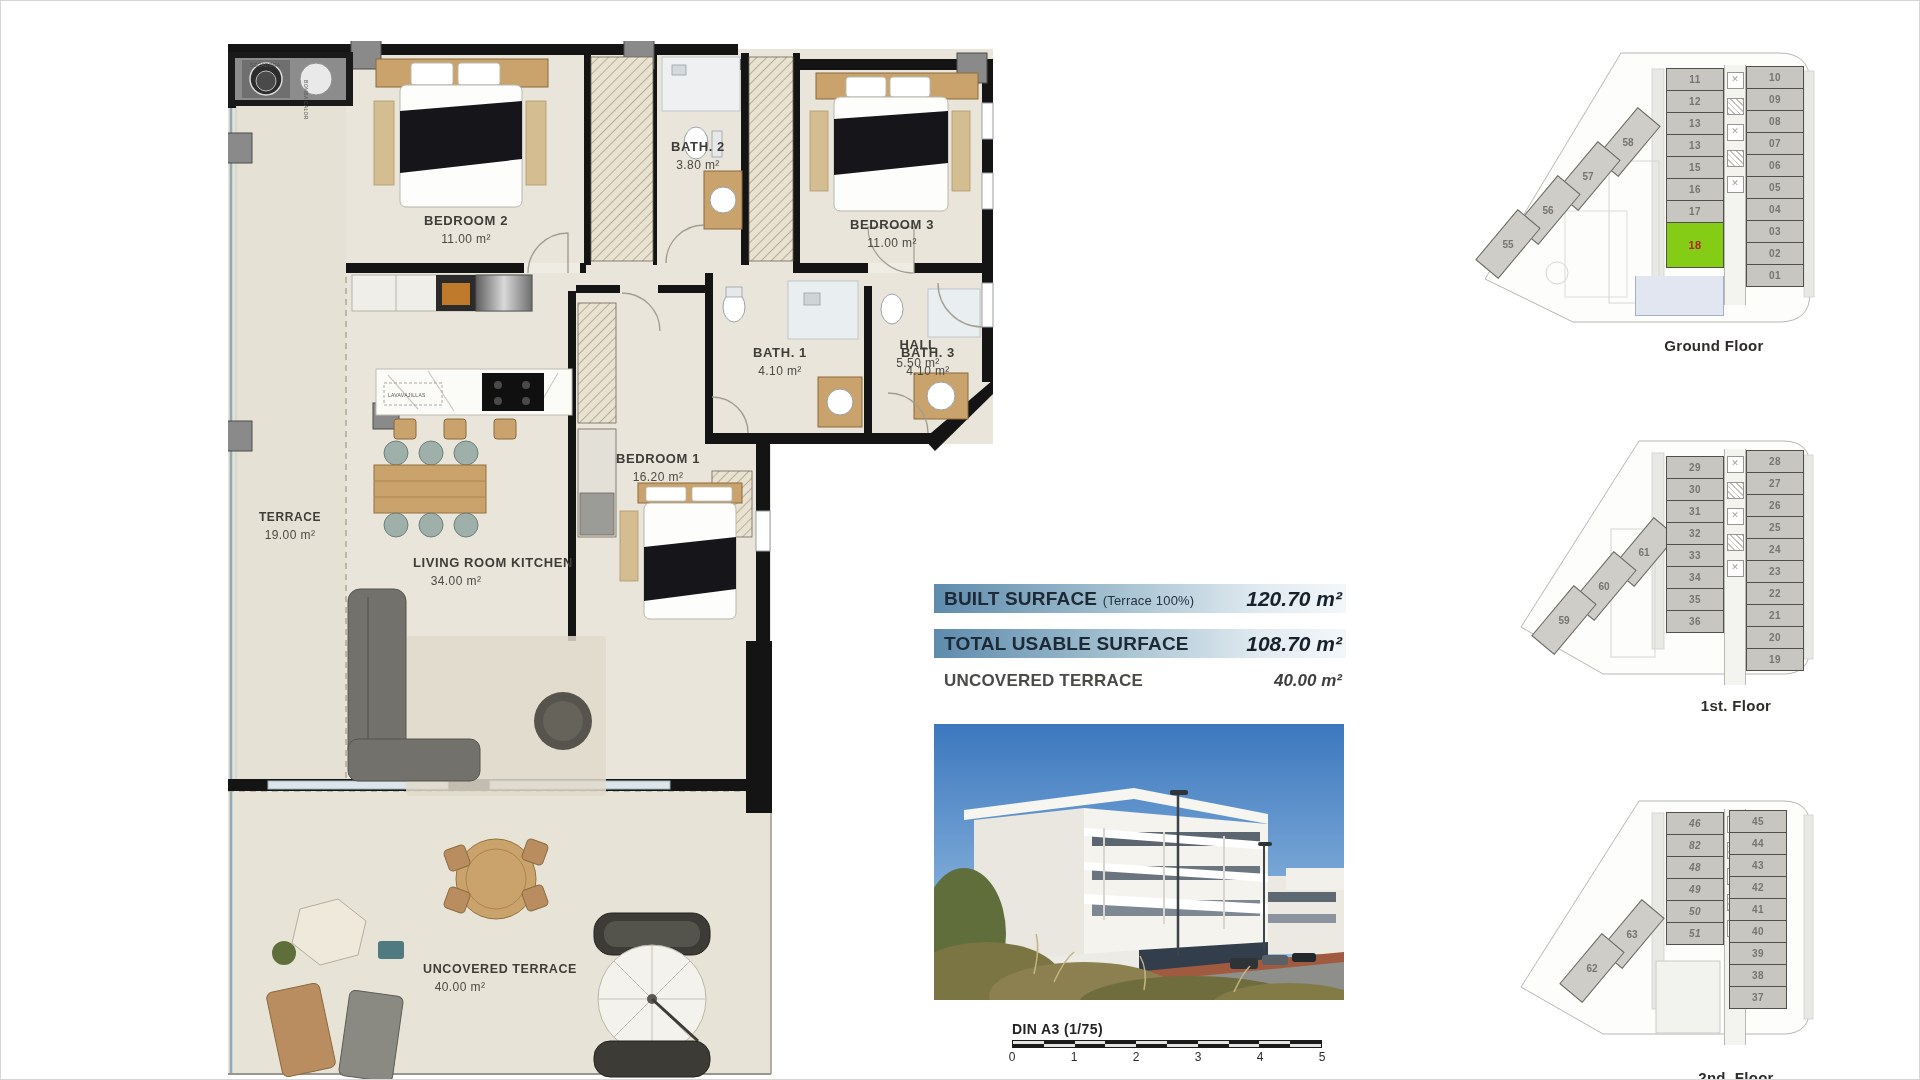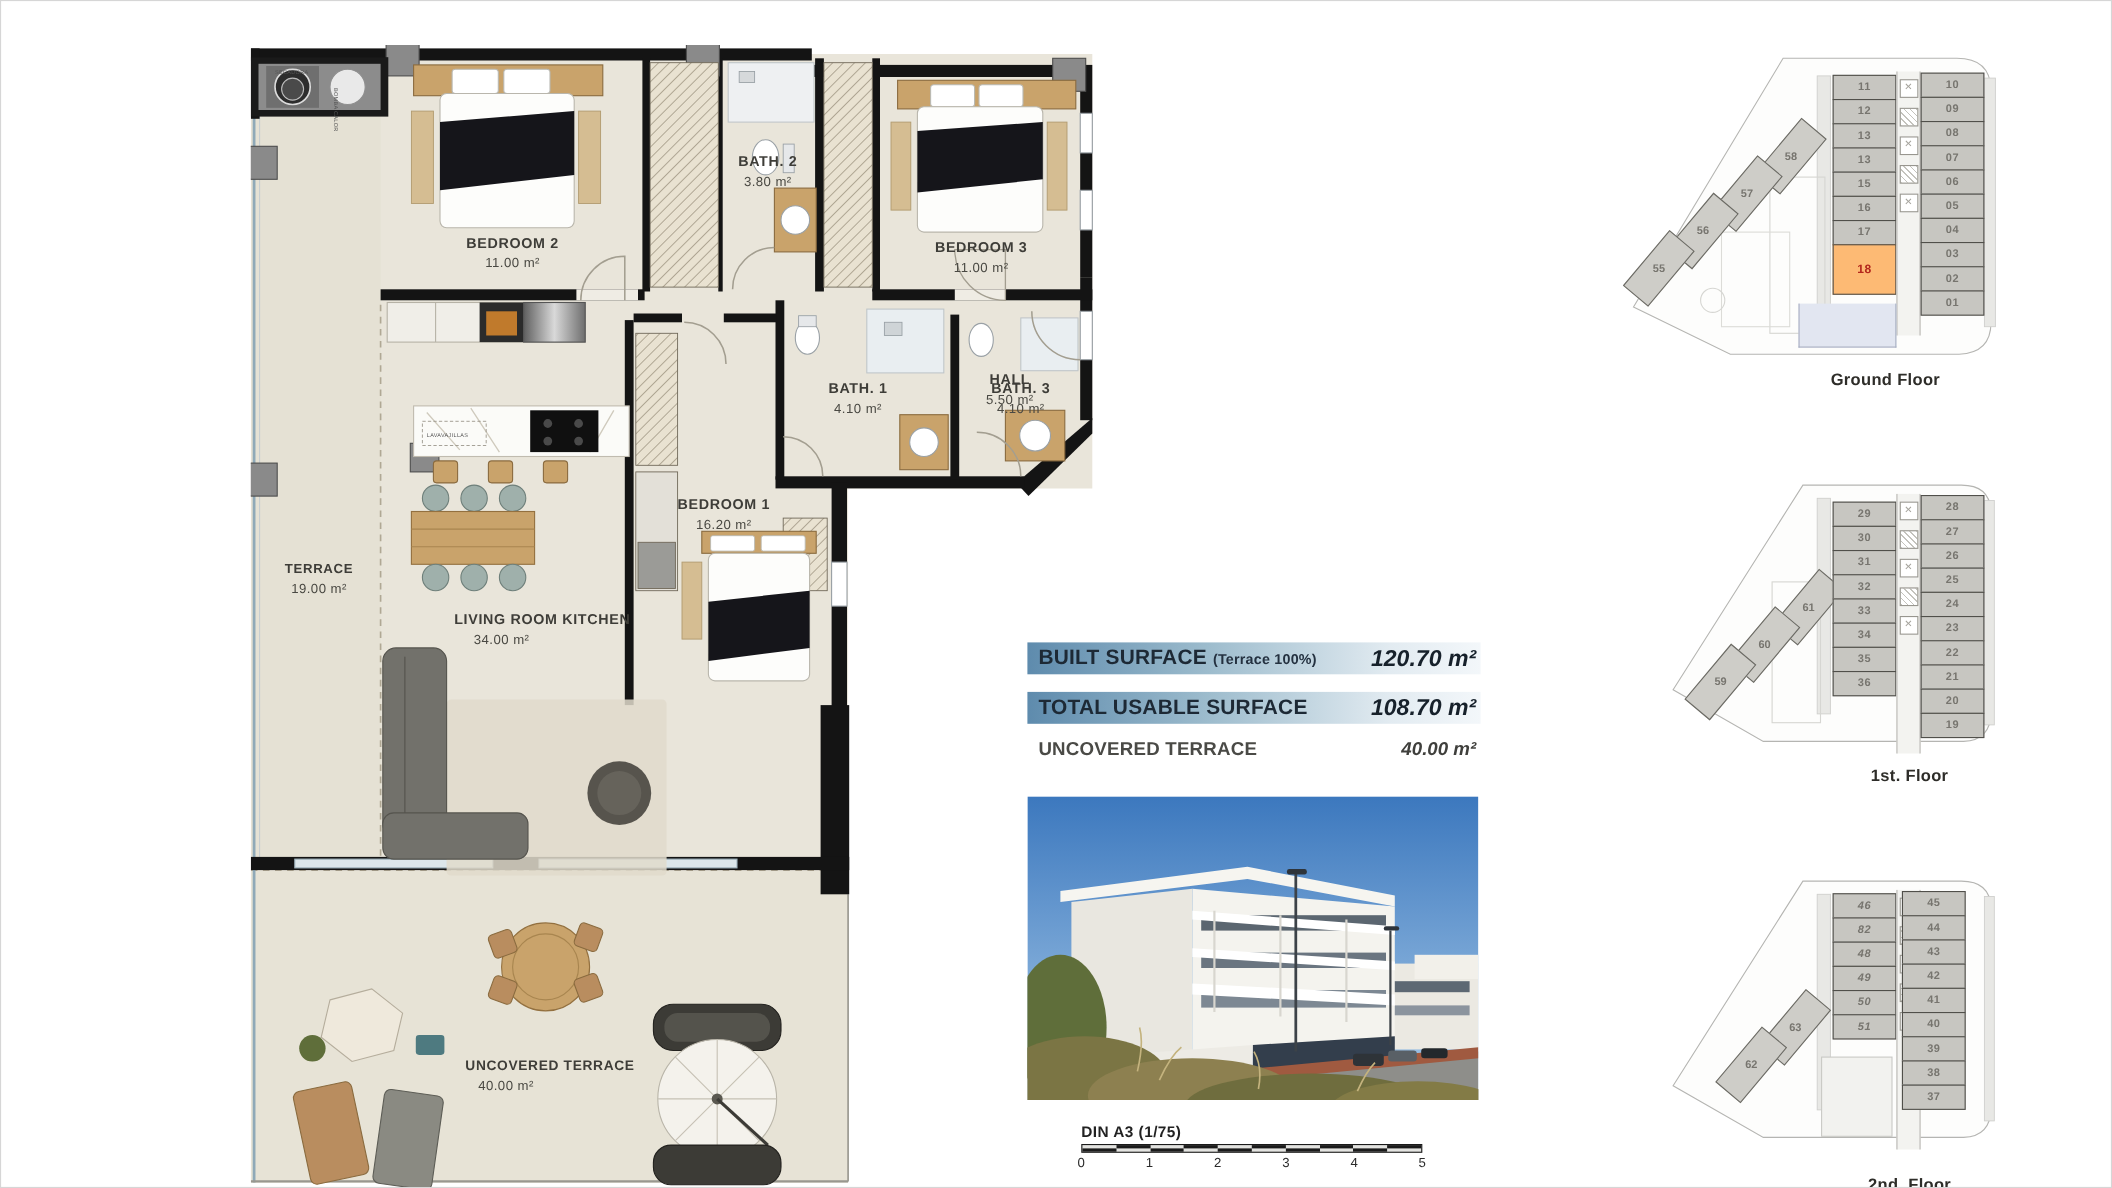--- a/index.html
+++ b/index.html
@@ -4,41 +4,41 @@
 <style>
   html,body{margin:0;padding:0;background:#e9e9e9;font-family:"Liberation Sans","DejaVu Sans",sans-serif;}
   #canvas{position:relative;width:1920px;height:1080px;background:#ffffff;overflow:hidden;border:1px solid #d6d6d6;box-sizing:border-box;}
 
   
   .stable{position:absolute;left:933px;top:583px;width:412px;}
   .srow{display:flex;align-items:center;justify-content:space-between;box-sizing:border-box;}
   .srow.bar1{height:29px;background:linear-gradient(90deg,#5e8bad 0%,#9dbccd 40%,#e2ebf1 80%,#f3f7fa 100%);margin-bottom:16px;}
   .srow.bar2{height:29px;background:linear-gradient(90deg,#5e8bad 0%,#9dbccd 40%,#e2ebf1 80%,#f3f7fa 100%);margin-bottom:13px;}
   .srow .slabel{padding-left:10px;font-weight:bold;font-size:19px;color:#1d2935;letter-spacing:.2px;white-space:nowrap;}
-  .srow .snote{font-size:13px;font-weight:bold;color:#243140;}
+  .srow .snote{font-size:13px;font-weight:normal;color:#243140;}
   .srow .svalue{padding-right:4px;font-weight:bold;font-size:21px;color:#17212b;white-space:nowrap;font-style:italic;}
   .srow.plain .slabel{color:#4a4a46;font-size:17px;}
   .srow.plain .svalue{color:#3f3f3c;font-size:17px;}
 
   
-  .scalebar{position:absolute;left:982px;top:1020px;width:312px;}
+  .scalebar{position:absolute;left:1011px;top:1020px;width:312px;}
   .sb-label{font-size:14px;font-weight:bold;color:#222;letter-spacing:.4px;margin-bottom:3px;}
   .sb-bar{position:relative;width:310px;height:8px;background:#e3e3e0;border:1px solid #1a1a1a;box-sizing:border-box;display:flex;}
   .sb-seg{flex:1;position:relative;}
   .sb-seg.top::before,.sb-seg.bot::before{content:"";position:absolute;left:0;right:0;height:50%;background:#1a1a1a;}
   .sb-seg.top::before{top:0;} .sb-seg.bot::before{bottom:0;}
   .sb-ticks{position:relative;height:14px;margin-top:2px;}
   .sb-ticks span{position:absolute;font-size:12px;color:#2b2b2b;transform:translateX(-50%);}
 
   
   .mp{position:absolute;}
   .mp .site{position:absolute;left:0;top:0;}
   .units-left,.units-right{position:absolute;display:flex;flex-direction:column;}
   .cell{width:58px;height:23px;box-sizing:border-box;background:#c7c6c1;border:1px solid #504f4a;margin-top:-1px;display:flex;align-items:center;justify-content:center;}
-  .cell.hl{background:#fdba74;height:46px;}
+  .cell.hl{background:#84cc16;height:46px;}
   .cell .num{font-weight:bold;font-size:10px;color:#77756f;letter-spacing:.5px;}
   .cell.hl .num{color:#b3271c;font-size:11px;}
   .units-side{position:absolute;left:0;top:0;width:100%;height:100%;}
   .dcell{position:absolute;width:66px;height:30px;background:#cecdc8;border:1px solid #6b6a64;transform:rotate(-50deg);display:flex;align-items:center;justify-content:center;box-sizing:border-box;}
   .dcell .num{transform:rotate(50deg);font-size:10px;font-weight:bold;color:#77756f;}
   .core{position:absolute;width:22px;background:#f3f3f0;border-left:1px solid #b9b8b3;border-right:1px solid #b9b8b3;box-sizing:border-box;display:flex;flex-direction:column;align-items:center;gap:9px;padding-top:7px;}
   .corebox{width:15px;height:15px;border:1px solid #98968f;background:#fff;color:#a5a39c;font-size:9px;line-height:13px;text-align:center;flex:none;}
   .corebox.h{background:repeating-linear-gradient(45deg,#c4c3bd 0 1px,#ffffff 1px 4px);}
   .floor-label{position:absolute;text-align:center;font-size:15px;font-weight:bold;color:#2e2d29;letter-spacing:.3px;}
   .hl-ext{position:absolute;background:#e2e6f1;border:1px solid #a9afc2;border-top:none;box-sizing:border-box;}

